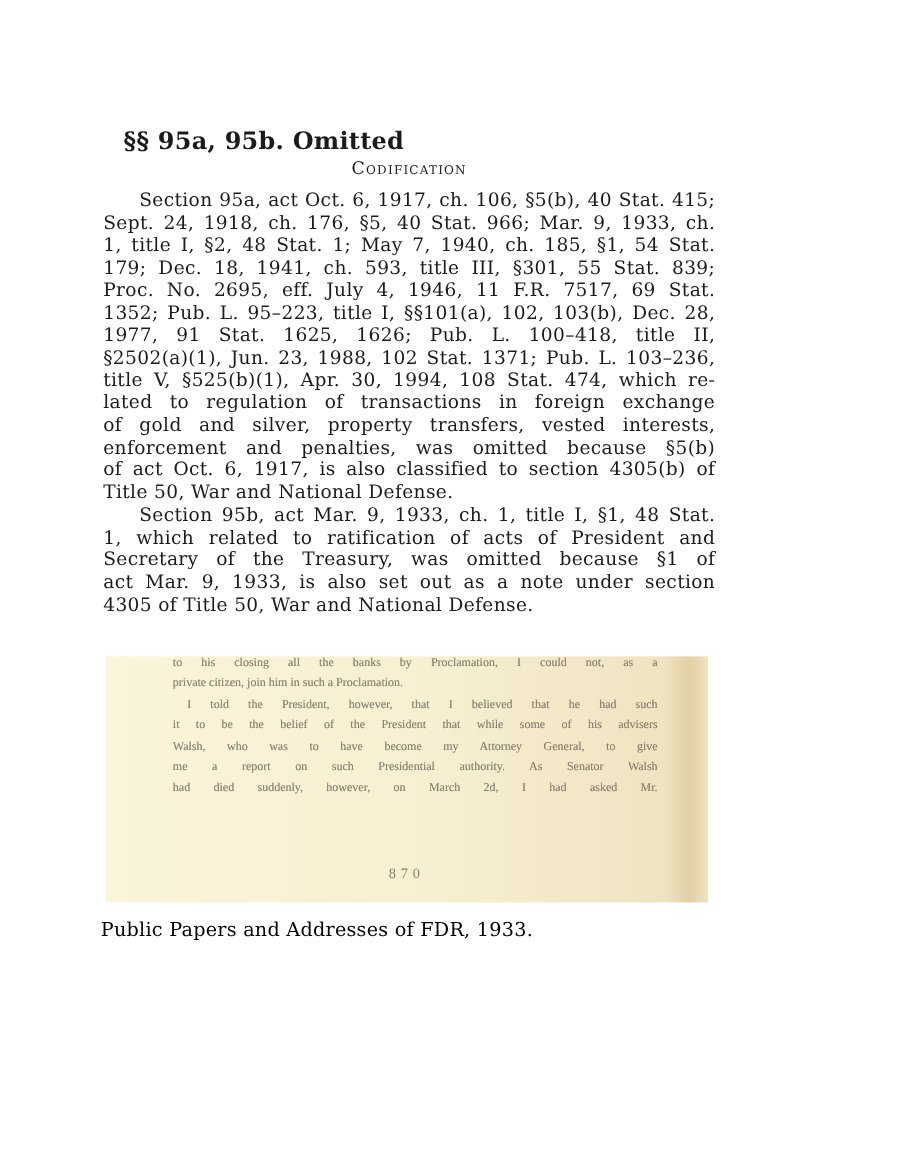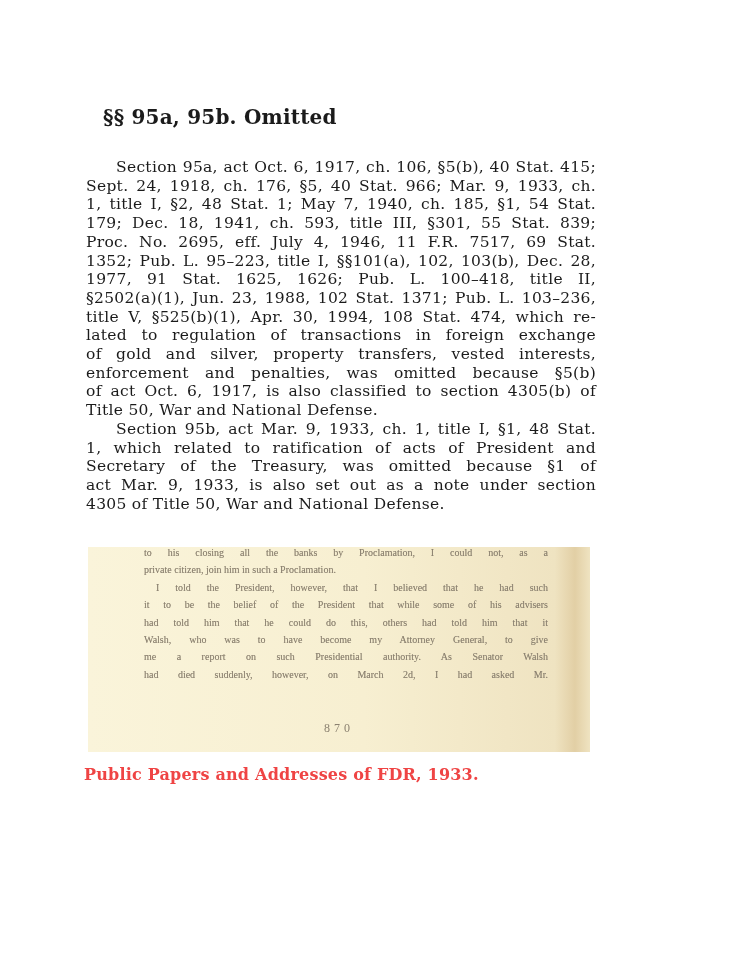--- a/index.html
+++ b/index.html
@@ -71,33 +71,34 @@
     left: 0; top: 174px; width: 100%;
     text-align: center;
     font-family: "Liberation Serif", serif;
     font-size: 12px;
     letter-spacing: 4px;
     color: var(--scan-text, #8b8170);
   }
   .caption {
     position: absolute;
     left: 84px; top: 765px;
-    font-size: 16px; font-weight: bold;
-    color: #ef4444;
+    font-size: 16px; font-weight: normal;
+    color: #000000;
     letter-spacing: 0.2px;
     white-space: nowrap;
   }
 </style>
 </head>
 <body>
 
 <div class="page">
 
   <div class="heading">§§ 95a, 95b. Omitted</div>
 
+  <div class="codification">Codification</div>
 
   <div class="body-text">
     <div class="para">
         <div class="tline first">Section 95a, act Oct. 6, 1917, ch. 106, §5(b), 40 Stat. 415;</div>
         <div class="tline">Sept. 24, 1918, ch. 176, §5, 40 Stat. 966; Mar. 9, 1933, ch.</div>
         <div class="tline">1, title I, §2, 48 Stat. 1; May 7, 1940, ch. 185, §1, 54 Stat.</div>
         <div class="tline">179; Dec. 18, 1941, ch. 593, title III, §301, 55 Stat. 839;</div>
         <div class="tline">Proc. No. 2695, eff. July 4, 1946, 11 F.R. 7517, 69 Stat.</div>
         <div class="tline">1352; Pub. L. 95–223, title I, §§101(a), 102, 103(b), Dec. 28,</div>
         <div class="tline">1977, 91 Stat. 1625, 1626; Pub. L. 100–418, title II,</div>
@@ -117,21 +118,20 @@
         <div class="tline last">4305 of Title 50, War and National Defense.</div>
       </div>
   </div>
 
   <div class="scan">
     <div class="scan-text">
         <div class="sline">to his closing all the banks by Proclamation, I could not, as a</div>
         <div class="sline nj">private citizen, join him in such a Proclamation.</div>
         <div class="sline ind">I told the President, however, that I believed that he had such</div>
         <div class="sline">it to be the belief of the President that while some of his advisers</div>
-        <div class="sline">had told him that he could do this, others had told him that it</div>
         <div class="sline">Walsh, who was to have become my Attorney General, to give</div>
         <div class="sline">me a report on such Presidential authority. As Senator Walsh</div>
         <div class="sline">had died suddenly, however, on March 2d, I had asked Mr.</div>
       </div>
     <div class="scan-pagenum">870</div>
   </div>
 
   <div class="caption">Public Papers and Addresses of FDR, 1933.</div>
 
 </div>

